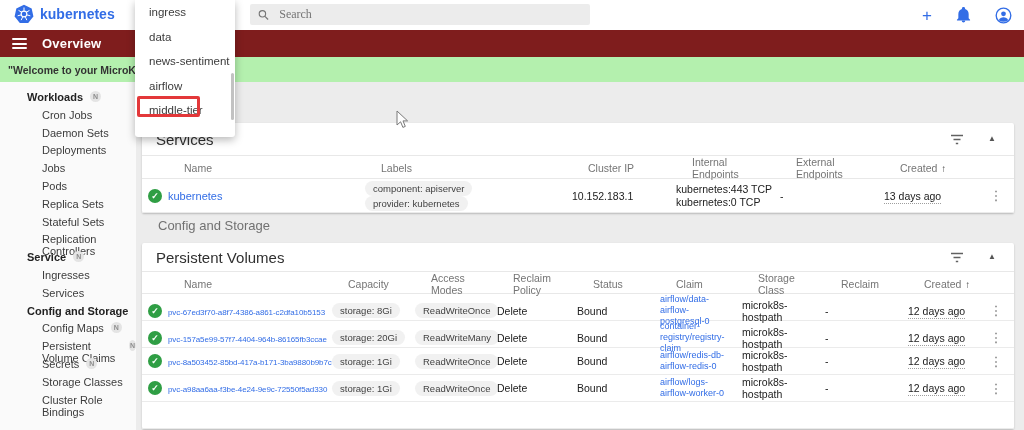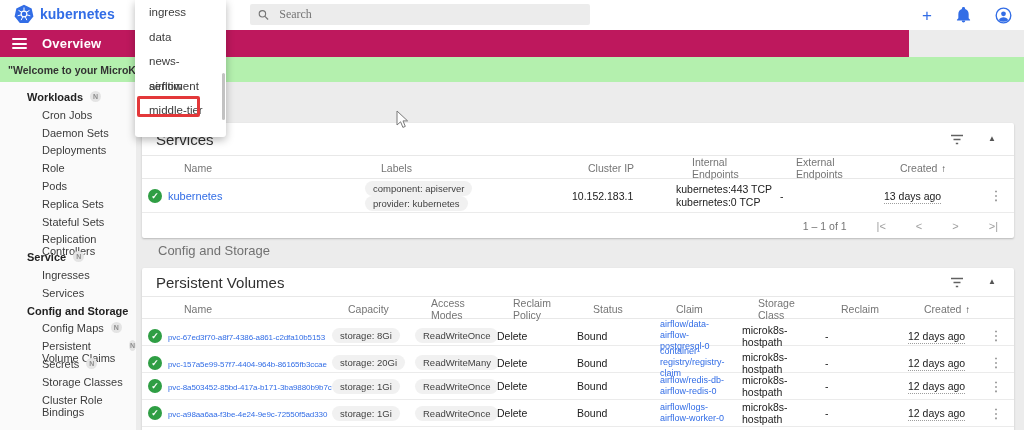--- a/index.html
+++ b/index.html
@@ -13,21 +13,21 @@
   .app-header { position:absolute; top:0; left:0; width:1024px; height:30px; background:#fff; z-index:10; }
   .logo { position:absolute; left:14px; top:4px; display:flex; align-items:center; gap:6px; }
   .brand-text { font-size:14px; font-weight:bold; color:#326de6; }
   .search-box { position:absolute; left:250px; top:4px; width:340px; height:21px; background:#ececec;
                 border-radius:2px; display:flex; align-items:center; padding:0 8px; gap:10px; }
   .search-box input { border:none; background:transparent; outline:none; font-size:12px; color:#555;
                       width:100%; font-family:Liberation Serif, serif; }
   .header-actions { position:absolute; right:12px; top:0; height:30px; display:flex; align-items:center; gap:24px; }
   .plus-glyph { color:#326de6; font-size:17px; font-weight:400; line-height:1; cursor:default; }
   
-  .toolbar { position:absolute; top:30px; left:0; width:909px; height:27px; background:#be185d;
+  .toolbar { position:absolute; top:30px; left:0; width:1024px; height:27px; background:#7f1d1d;
              display:flex; align-items:center; padding-left:12px; gap:15px; z-index:10; }
   .burger { width:15px; height:11px; display:flex; flex-direction:column; justify-content:space-between; }
   .burger i { display:block; height:2px; background:#fff; border-radius:1px; }
   .toolbar-title { color:#fff; font-size:13px; font-weight:bold; letter-spacing:.2px; }
   
   .banner { position:absolute; top:57px; left:0; width:1024px; height:25px; background:#b4f0ae;
             display:flex; align-items:center; padding-left:8px; z-index:5; }
   .banner span { font-size:10.5px; font-weight:bold; color:#333; }
   
   .sidebar { position:absolute; top:82px; left:0; bottom:0; width:136px; background:#fafafa; padding-top:9px; z-index:4; }
@@ -68,21 +68,21 @@
   .claim-link { font-size:9px; line-height:11px; display:inline-block; word-break:break-word; padding-right:4px; }
   .chip { display:inline-block; background:#f1f1f1; border-radius:10px; padding:2px 8px; font-size:9.5px;
           color:#424242; margin-right:6px; white-space:nowrap; }
   .two-line { font-size:10.5px; line-height:13px; }
   .date { border-bottom:1px dotted #9e9e9e; padding-bottom:1px; cursor:default;margin-top:22px; }
   .dots { font-size:13px; color:#757575; text-align:center; cursor:pointer; letter-spacing:1px; }
   .pager { height:25px; display:flex; align-items:center; justify-content:flex-end; gap:30px;
            padding-right:16px; font-size:10.5px; color:#757575; }
   .pager .nav { color:#9e9e9e; font-size:11px; cursor:default; }
   
-  .ns-dropdown { position:absolute; left:135px; top:0; width:91px; height:137px; background:#fff;
+  .ns-dropdown { position:absolute; left:135px; top:0; width:100px; height:137px; background:#fff;
                  box-shadow:0 3px 8px rgba(0,0,0,.28); border-radius:0 0 3px 3px; overflow:hidden; z-index:50; }
   .ns-item { height:24.5px; line-height:24.5px; padding-left:14px; font-size:11.5px; color:#3c3c3c; cursor:pointer; }
   .ns-scrollbar { position:absolute; right:1px; top:73px; width:3px; height:47px; background:#c2c2c2; border-radius:2px; }
   .red-box { position:absolute; left:2px; top:96px; width:63px; height:21px; border:3px solid #e3383a; border-radius:2px; z-index:60; }
   
   .cursor { position:absolute; left:396px; top:110px; z-index:99; }
 </style>
 </head>
 <body>
 
@@ -146,21 +146,21 @@
   <div class="side-row item">
       <span>Cron Jobs</span>
     </div>
   <div class="side-row item">
       <span>Daemon Sets</span>
     </div>
   <div class="side-row item">
       <span>Deployments</span>
     </div>
   <div class="side-row item">
-      <span>Role</span>
+      <span>Jobs</span>
     </div>
   <div class="side-row item">
       <span>Pods</span>
     </div>
   <div class="side-row item">
       <span>Replica Sets</span>
     </div>
   <div class="side-row item">
       <span>Stateful Sets</span>
     </div>
@@ -237,27 +237,20 @@
         <span class="chip">provider: kubernetes</span>
       </div>
       <div class="td">10.152.183.1</div>
       <div class="td two-line">
         <div>kubernetes:443 TCP</div>
         <div>kubernetes:0 TCP</div>
       </div>
       <div class="td">-</div>
       <div class="td"><span class="date">13 days ago</span></div>
       <div class="td dots">⋮</div>
-    </div>
-    <div class="pager">
-      <span>1 – 1 of 1</span>
-      <span class="nav">|&lt;</span>
-      <span class="nav">&lt;</span>
-      <span class="nav">&gt;</span>
-      <span class="nav">&gt;|</span>
     </div>
   </section>
 
   <div class="section-heading">Config and Storage</div>
 
   <section class="card pv">
     <div class="card-head">
       <span class="card-title">Persistent Volumes</span>
       <div class="head-icons">
         <svg width="14" height="11" viewBox="0 0 14 11">

